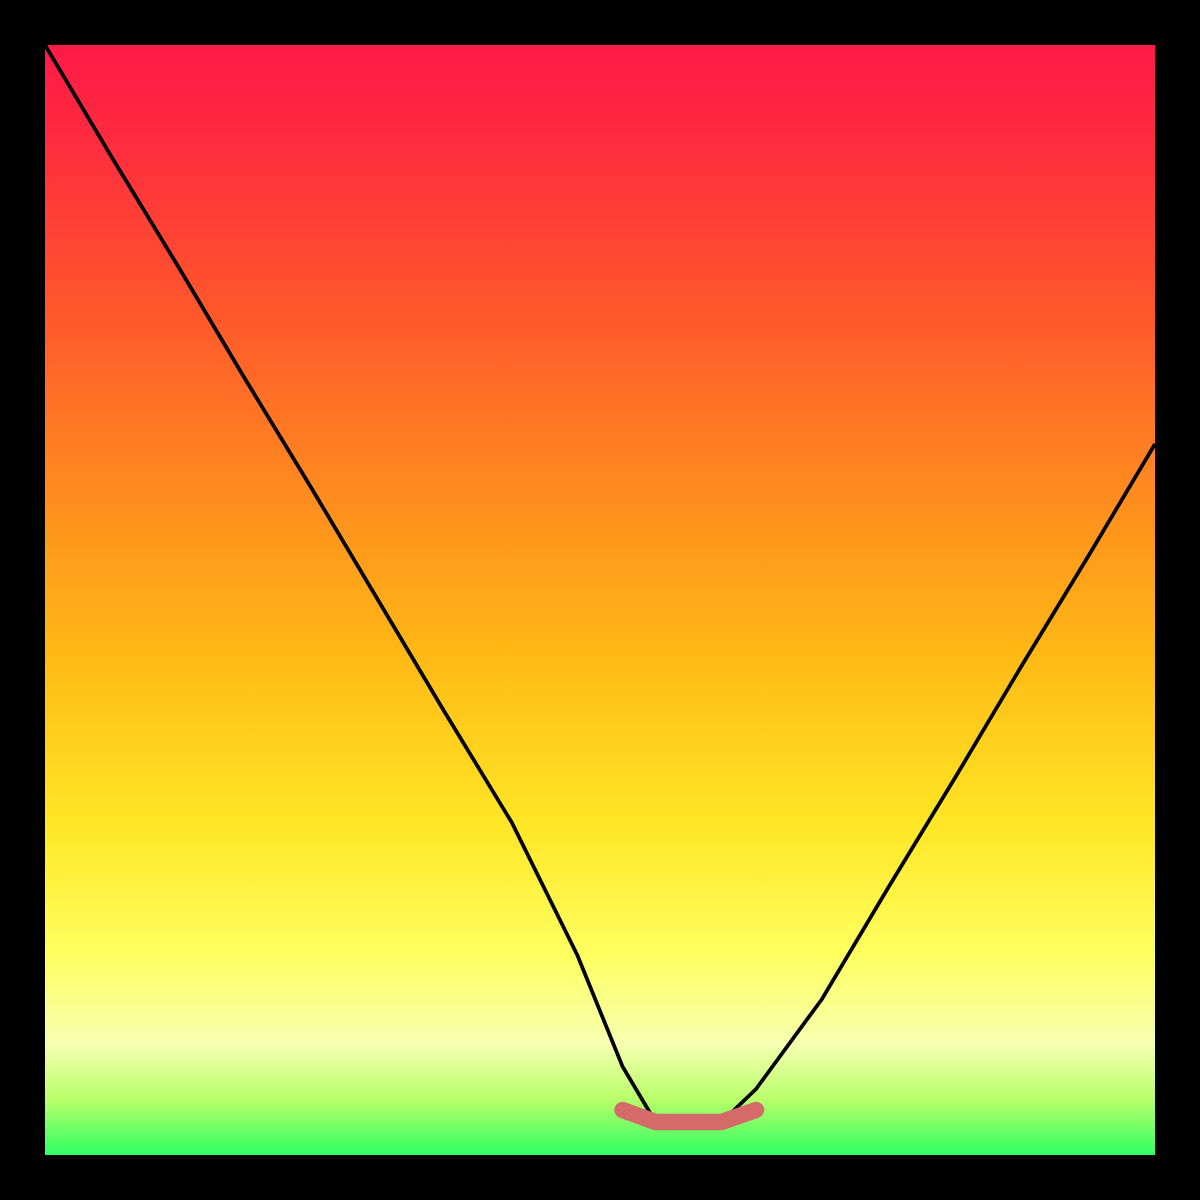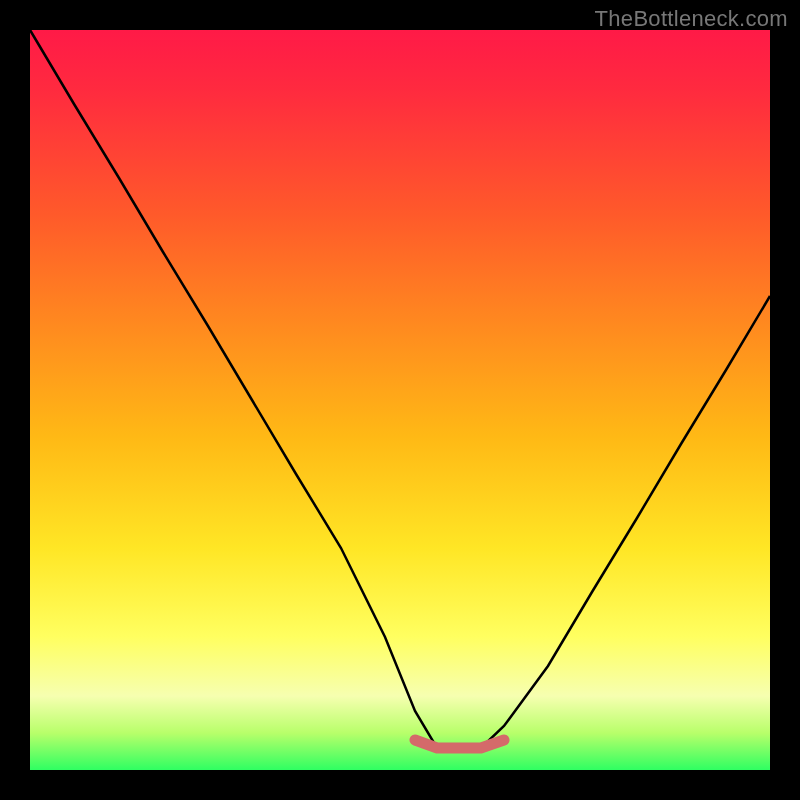--- a/index.html
+++ b/index.html
@@ -56,21 +56,20 @@
     top: 0;
     width: 740px;
     height: 740px;
     overflow: visible;
   }
 </style>
 </head>
 <body>
 
 <div class="frame">
-  <div class="watermark">TheBottleneck.com</div>
 
   <div class="plot-area">
     <svg class="curve" viewBox="0 0 740 740" preserveAspectRatio="none">
       <path fill="none" stroke-width="2.5" d="M 0 0
                L 44 74
                L 89 148
                L 133 222
                L 178 296
                L 222 370
                L 266 444

